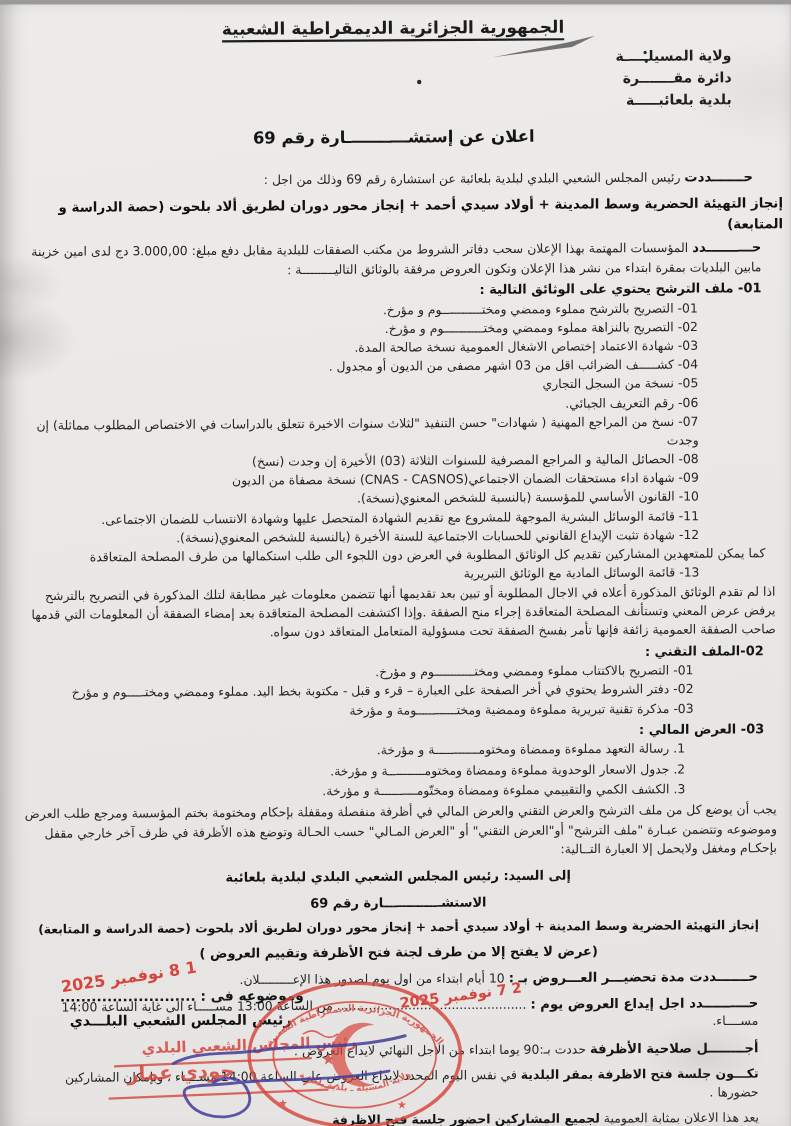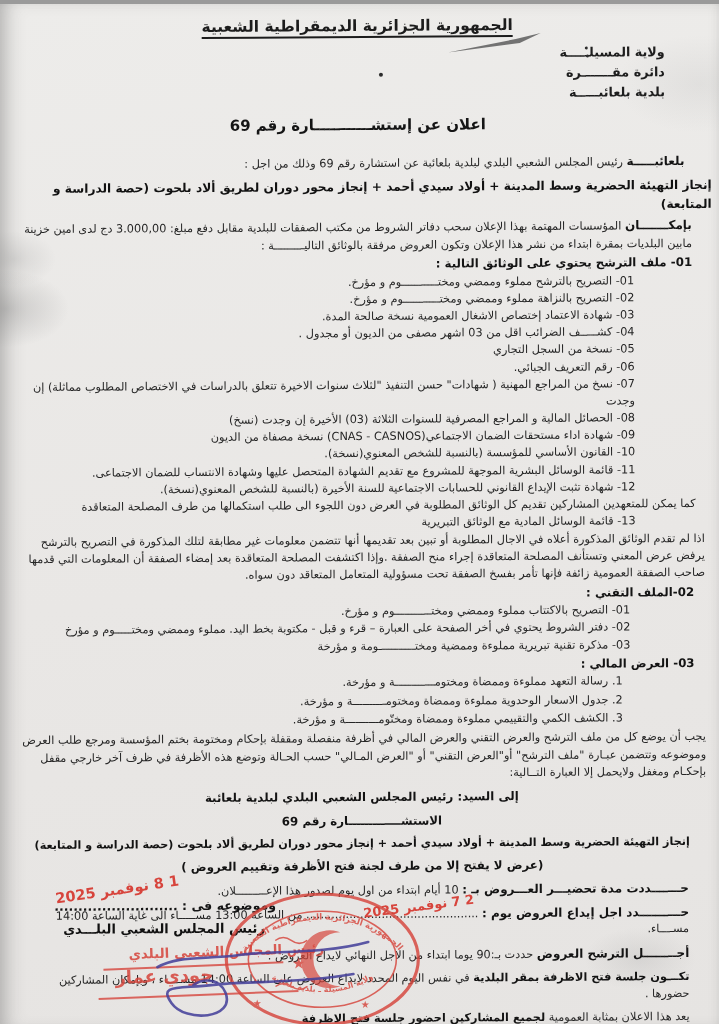--- a/index.html
+++ b/index.html
@@ -69,28 +69,28 @@
 
     <div class="authority">
       <div>ولاية المسيلـــــة</div>
       <div>دائرة مقـــــــرة</div>
       <div>بلدية بلعائبـــــة</div>
     </div>
 
     <div class="doc-title">اعلان عن إستشـــــــــــارة رقم 69</div>
 
     <p class="intro">
-      <span class="lead">بلعائبـــــة</span>
+      <span class="lead">حـــــــددت</span>
       <span>رئيس المجلس الشعبي البلدي  لبلدية بلعائبة عن استشارة رقم 69 وذلك من اجل :</span>
     </p>
 
     <p class="project">إنجاز التهيئة الحضرية وسط المدينة + أولاد سيدي أحمد + إنجاز محور دوران لطريق ألاد بلحوت (حصة الدراسة و المتابعة)</p>
 
     <p class="purchase">
-      <span class="lead">بإمكـــــــان</span>
+      <span class="lead">حــــــــــدد</span>
       <span>المؤسسات المهتمة بهذا الإعلان سحب دفاتر الشروط  من مكتب الصفقات للبلدية مقابل دفع مبلغ: 3.000,00 دج لدى امين  خزينة مابين البلديات بمقرة ابتداء من نشر هذا الإعلان  وتكون العروض مرفقة بالوثائق التاليـــــــــة :</span>
     </p>
 
     <p class="sec-heading">01- ملف الترشح يحتوي على الوثائق التالية :</p>
     <div>
       <div class="list-item">01-  التصريح بالترشح مملوء وممضي ومختـــــــــــوم و مؤرخ.</div>
       <div class="list-item">02-  التصريح بالنزاهة مملوء وممضي ومختـــــــــــوم و مؤرخ.</div>
       <div class="list-item">03-  شهادة الاعتماد إختصاص الاشغال العمومية  نسخة صالحة المدة.</div>
       <div class="list-item">04-  كشـــــف الضرائب اقل من 03 اشهر مصفى من الديون أو مجدول .</div>
       <div class="list-item">05-  نسخة  من السجل التجاري</div>
@@ -134,21 +134,21 @@
     </p>
     <p class="dl">
       <span class="lead">حــــــــــدد اجل إيداع العروض يوم :</span>
       <span class="dots-wrap">
         <span>................................................</span>
         <span class="stamp-over">2 7 نوفمبر 2025</span>
       </span>
       <span>من الساعة 13:00 مســـــاء الى غاية الساعة 14:00 مســــاء.</span>
     </p>
     <p class="dl">
-      <span class="lead">أجــــــــل الترشح العروض</span>
+      <span class="lead">أجــــــــل صلاحية الأظرفة</span>
       <span>حددت بـ:90 يوما ابتداء من الاجل النهائي لايداع العروض .</span>
     </p>
     <p class="dl">
       <span class="boldpart">تكـــون جلسة فتح الاظرفة بمقر البلدية</span>
       <span>في نفس اليوم المحدد لايداع العروض على الساعة 14:00 مســــاء ، وبإمكان المشاركين حضورها .</span>
     </p>
     <p class="dl">
       <span>يعد هذا الاعلان بمثابة العمومية</span>
       <span class="boldpart">لجميع المشاركين احضور جلسة فتح الاظرفة</span>
     </p>

